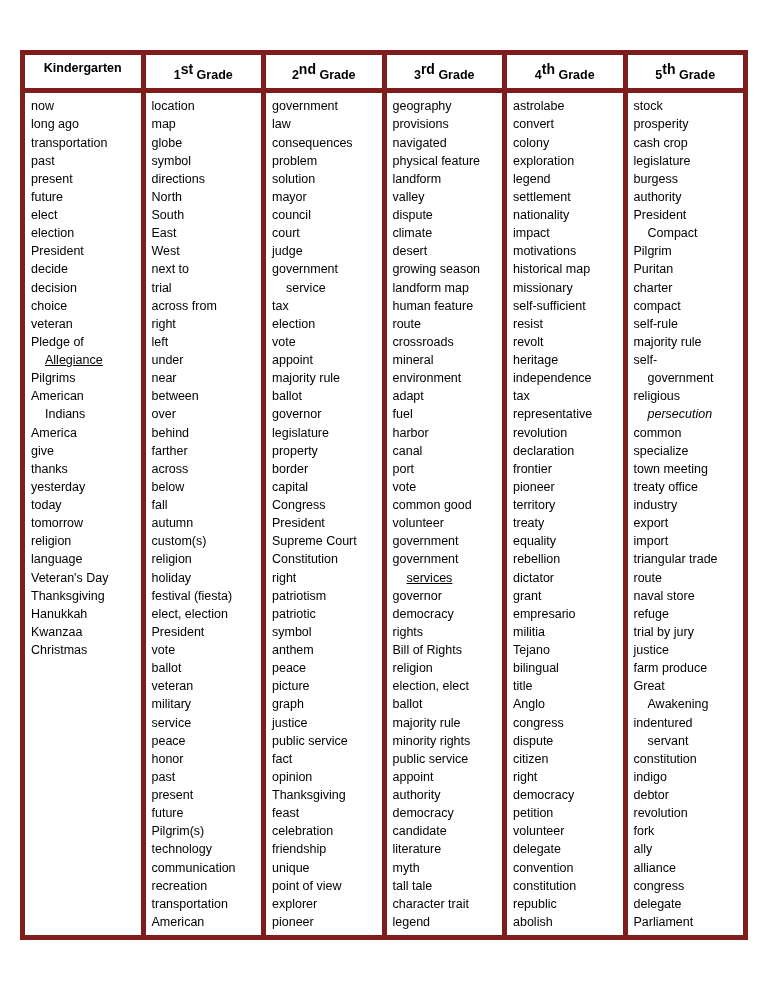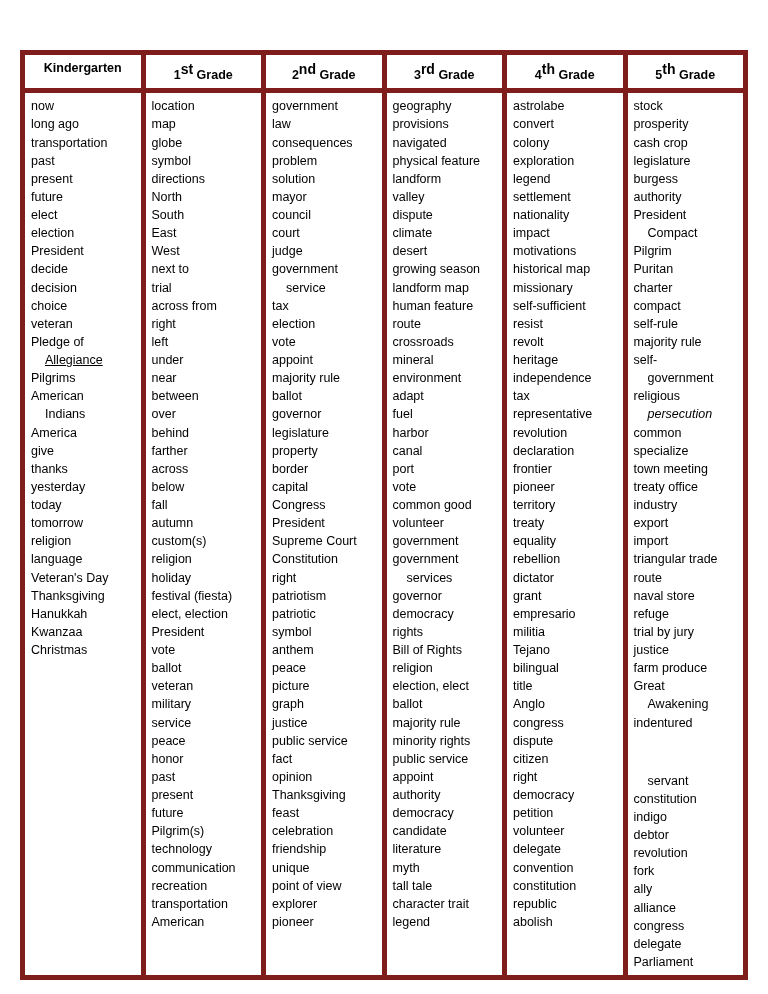--- a/index.html
+++ b/index.html
@@ -208,21 +208,21 @@
           <div>adapt</div>
           <div>fuel</div>
           <div>harbor</div>
           <div>canal</div>
           <div>port</div>
           <div>vote</div>
           <div>common good</div>
           <div>volunteer</div>
           <div>government</div>
           <div>government</div>
-          <div style="padding-left: 14px;">services</div>
+          <div style="padding-left: 14px; text-decoration: underline;">services</div>
           <div>governor</div>
           <div>democracy</div>
           <div>rights</div>
           <div>Bill of Rights</div>
           <div>religion</div>
           <div>election, elect</div>
           <div>ballot</div>
           <div>majority rule</div>
           <div>minority rights</div>
           <div>public service</div>
@@ -313,21 +313,21 @@
           <div>triangular trade</div>
           <div>route</div>
           <div>naval store</div>
           <div>refuge</div>
           <div>trial by jury</div>
           <div>justice</div>
           <div>farm produce</div>
           <div>Great</div>
           <div style="padding-left: 14px;">Awakening</div>
           <div>indentured</div>
-          <div style="padding-left: 14px; margin-top: 40px;">servant</div>
+          <div style="padding-left: 14px;">servant</div>
           <div>constitution</div>
           <div>indigo</div>
           <div>debtor</div>
           <div>revolution</div>
           <div>fork</div>
           <div>ally</div>
           <div>alliance</div>
           <div>congress</div>
           <div>delegate</div>
           <div>Parliament</div>

